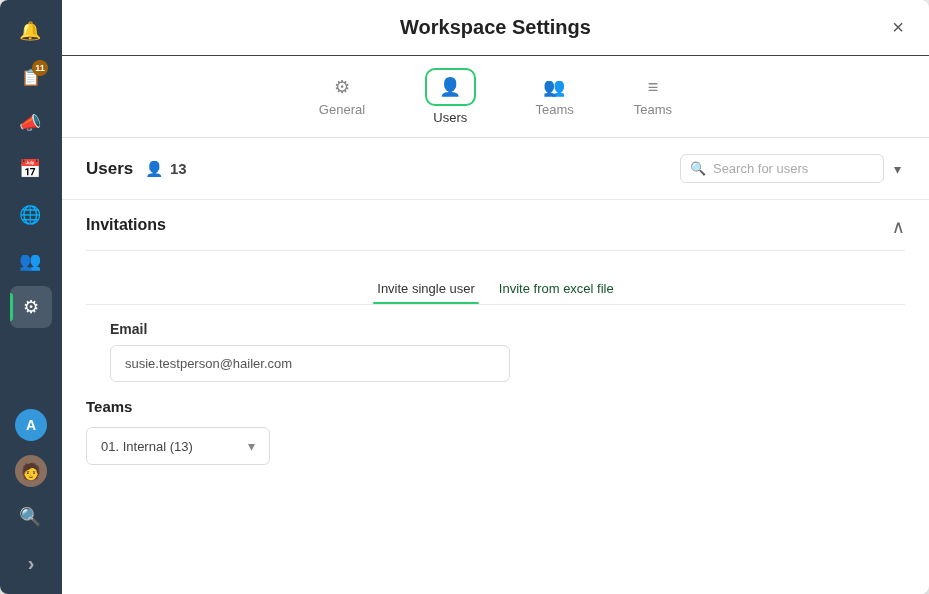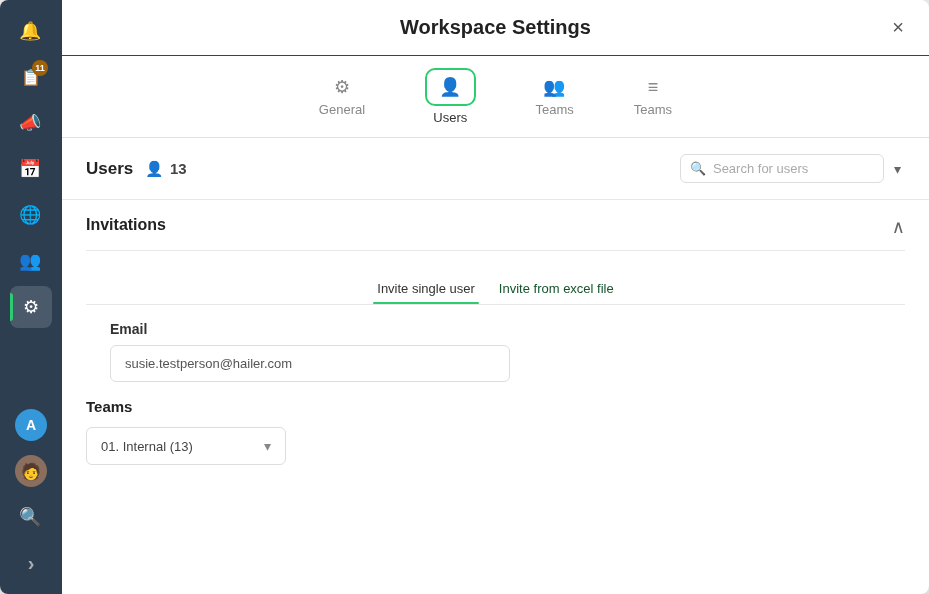--- a/index.html
+++ b/index.html
@@ -61,21 +61,21 @@
     .invite-tab.active::after { content: ''; position: absolute; bottom: 0; left: 0; right: 0; height: 2px; background: #2ecc71; border-radius: 2px; }
     .invite-tabs-divider { border: none; border-top: 1px solid #e8e8e8; margin: 0 0 16px; }
 
     
     .form-section { padding: 0 24px; }
     .form-label { font-size: 14px; font-weight: 700; color: #333; margin-bottom: 8px; display: block; }
     .form-input { width: 100%; max-width: 400px; border: 1px solid #ddd; border-radius: 6px; padding: 10px 14px; font-size: 13px; color: #555; outline: none; }
 
     .teams-section { padding: 16px 24px 0; }
     .teams-label { font-size: 15px; font-weight: 600; color: #222; margin-bottom: 12px; }
-    .team-select { display: flex; align-items: center; justify-content: space-between; border: 1px solid #ddd; border-radius: 6px; padding: 10px 14px; width: 200px; cursor: pointer; background: #fff; font-size: 13px; color: #444; text-align: center; }
+    .team-select { display: flex; align-items: center; justify-content: space-between; border: 1px solid #ddd; border-radius: 6px; padding: 10px 14px; width: 184px; cursor: pointer; background: #fff; font-size: 13px; color: #444; text-align: center; }
     .team-select .chevron { color: #888; font-size: 14px; }
   </style>
 </head>
 <body>
 
 <div class="app-container">
 
   <div class="sidebar">
     <div class="sidebar-item">
       <span>🔔</span>

